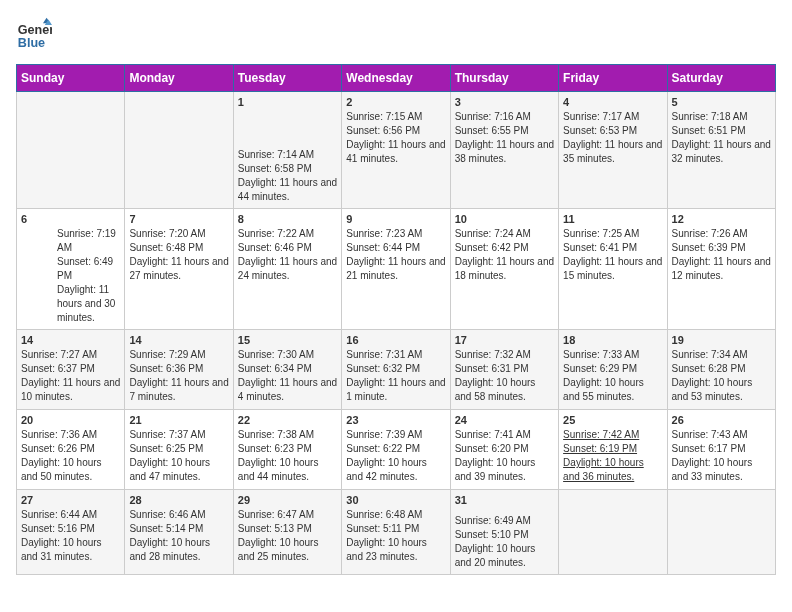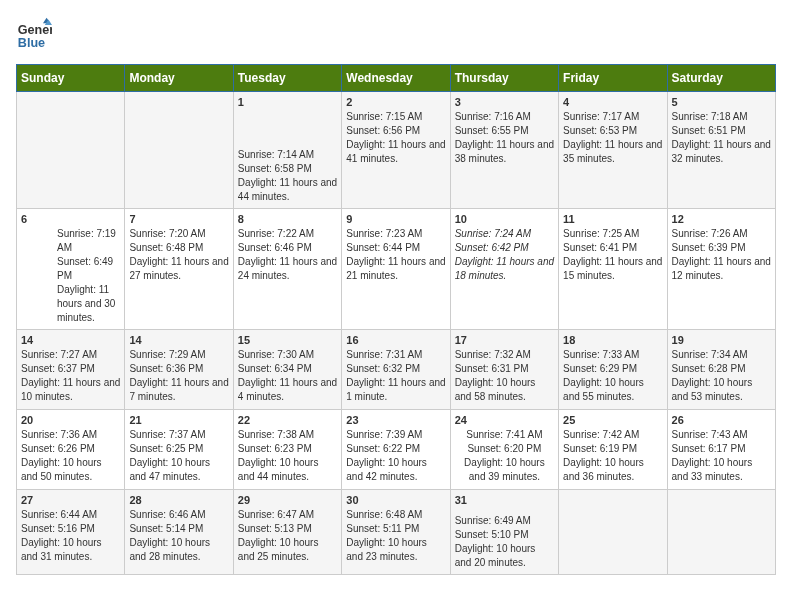--- a/index.html
+++ b/index.html
@@ -37,21 +37,21 @@
       font-size: 15px;
       color: #555;
       font-weight: normal;
     }
     table {
       width: 100%;
       border-collapse: collapse;
       table-layout: fixed;
     }
     thead tr th {
-      background-color: #4d7c0f;
+      background-color: #a21caf;
       color: #fff;
       font-size: 12px;
       padding: 6px 4px;
       text-align: left;
       border: 1px solid #2e6da4;
       font-weight: bold;
     }
     tbody tr td {
       border: 1px solid #ccc;
       vertical-align: top;
@@ -168,21 +168,21 @@
 Daylight: 11 hours and 24 minutes.</div>
         </td>
         <td>
           <span class="day-num">9</span>
           <div class="cell-content" style="white-space: pre-line;">Sunrise: 7:23 AM
 Sunset: 6:44 PM
 Daylight: 11 hours and 21 minutes.</div>
         </td>
         <td>
           <span class="day-num">10</span>
-          <div class="cell-content" style="white-space: pre-line; font-style: italic;">Sunrise: 7:24 AM
+          <div class="cell-content" style="white-space: pre-line;">Sunrise: 7:24 AM
 Sunset: 6:42 PM
 Daylight: 11 hours and 18 minutes.</div>
         </td>
         <td>
           <span class="day-num">11</span>
           <div class="cell-content" style="white-space: pre-line;">Sunrise: 7:25 AM
 Sunset: 6:41 PM
 Daylight: 11 hours and 15 minutes.</div>
         </td>
         <td>
@@ -256,27 +256,27 @@
 Daylight: 10 hours and 44 minutes.</div>
         </td>
         <td>
           <span class="day-num">23</span>
           <div class="cell-content" style="white-space: pre-line;">Sunrise: 7:39 AM
 Sunset: 6:22 PM
 Daylight: 10 hours and 42 minutes.</div>
         </td>
         <td>
           <span class="day-num">24</span>
-          <div class="cell-content" style="white-space: pre-line; text-align: center;">Sunrise: 7:41 AM
+          <div class="cell-content" style="white-space: pre-line;">Sunrise: 7:41 AM
 Sunset: 6:20 PM
 Daylight: 10 hours and 39 minutes.</div>
         </td>
         <td>
           <span class="day-num">25</span>
-          <div class="cell-content" style="white-space: pre-line;">Sunrise: 7:42 AM
+          <div class="cell-content" style="white-space: pre-line; text-decoration: underline;">Sunrise: 7:42 AM
 Sunset: 6:19 PM
 Daylight: 10 hours and 36 minutes.</div>
         </td>
         <td>
           <span class="day-num">26</span>
           <div class="cell-content" style="white-space: pre-line;">Sunrise: 7:43 AM
 Sunset: 6:17 PM
 Daylight: 10 hours and 33 minutes.</div>
         </td>
       </tr>

